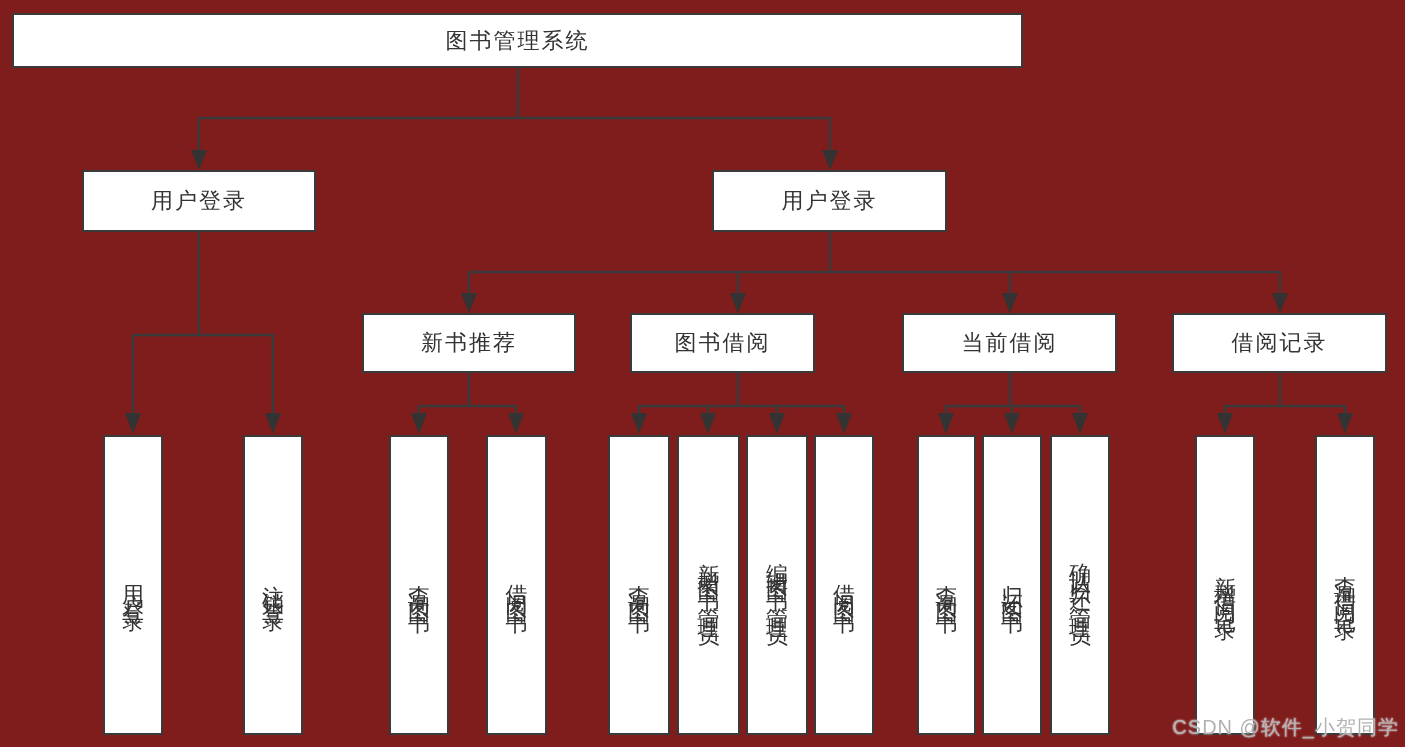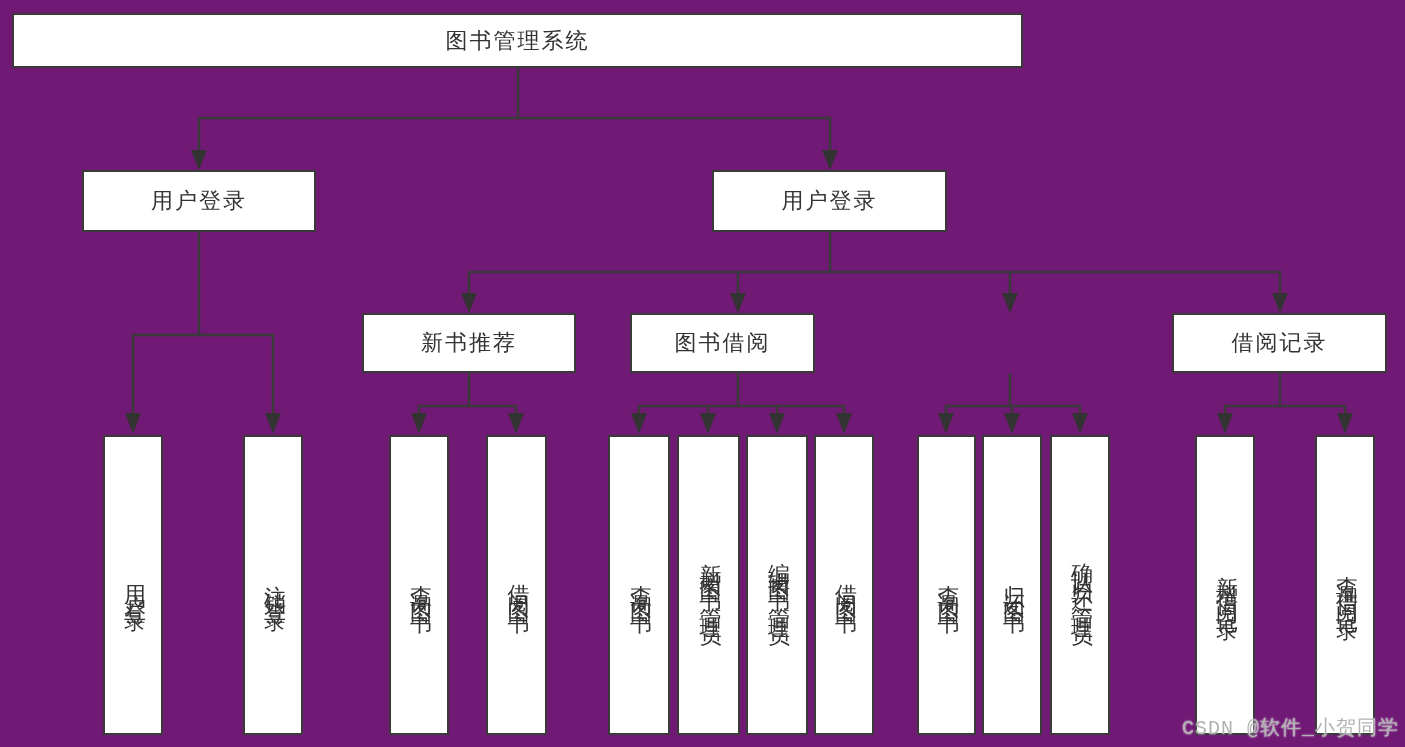--- a/index.html
+++ b/index.html
@@ -1,20 +1,20 @@
 <!DOCTYPE html>
 <html><head>
 <meta charset="utf-8">
 <style>
   html,body{margin:0;padding:0;background:#ffffff;}
   #stage{
     position:relative;
     width:1405px;height:747px;
-    background:#701a75;
-    font-family:Liberation Mono, monospace;
+    background:#7f1d1d;
+    font-family:Liberation Sans, sans-serif;
     overflow:hidden;
   }
   .box{
     position:absolute;
     box-sizing:border-box;
     border:2.5px solid #3a3a3a;
     background:#ffffff;
     display:flex;
     align-items:center;
     justify-content:center;
@@ -137,20 +137,21 @@
     </g>
   </svg>
 
   <div class="box hbox" style="left:12px;top:13px;width:1011px;height:55px">图书管理系统</div>
 
   <div class="box hbox" style="left:82px;top:170px;width:234px;height:62px">用户登录</div>
   <div class="box hbox" style="left:712px;top:170px;width:235px;height:62px">用户登录</div>
 
   <div class="box hbox" style="left:362px;top:313px;width:214px;height:60px">新书推荐</div>
   <div class="box hbox" style="left:630px;top:313px;width:185px;height:60px">图书借阅</div>
+  <div class="box hbox" style="left:902px;top:313px;width:215px;height:60px">当前借阅</div>
   <div class="box hbox" style="left:1172px;top:313px;width:215px;height:60px">借阅记录</div>
 
   <div class="box vbox" style="left:103px;top:435px;width:60px;height:300px">用户登录</div>
   <div class="box vbox" style="left:243px;top:435px;width:60px;height:300px">注销登录</div>
 
   <div class="box vbox" style="left:389px;top:435px;width:60px;height:300px">查询图书</div>
   <div class="box vbox" style="left:486px;top:435px;width:61px;height:300px">借阅图书</div>
 
   <div class="box vbox" style="left:608px;top:435px;width:62px;height:300px">查询图书</div>
   <div class="box vbox" style="left:677px;top:435px;width:63px;height:300px">新增图书（管理员）</div>

